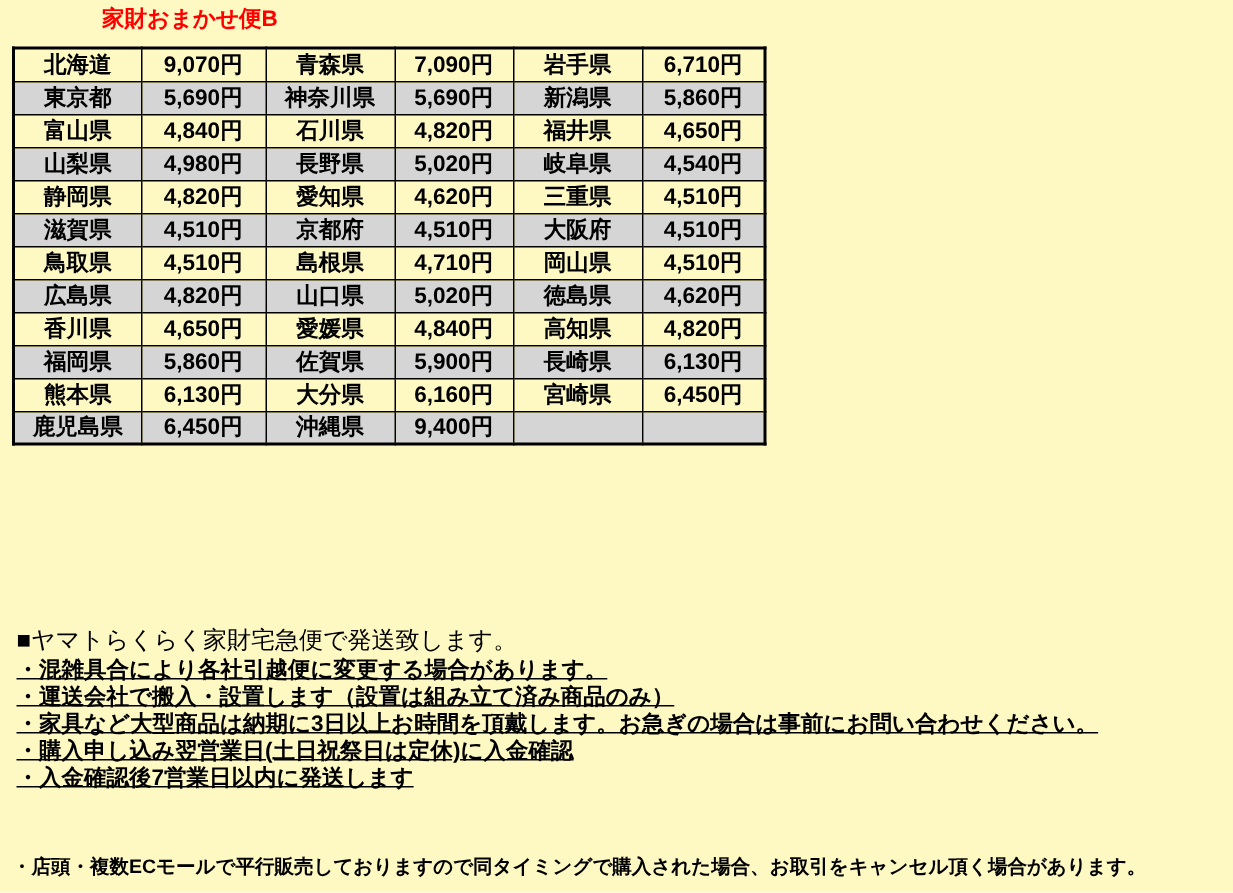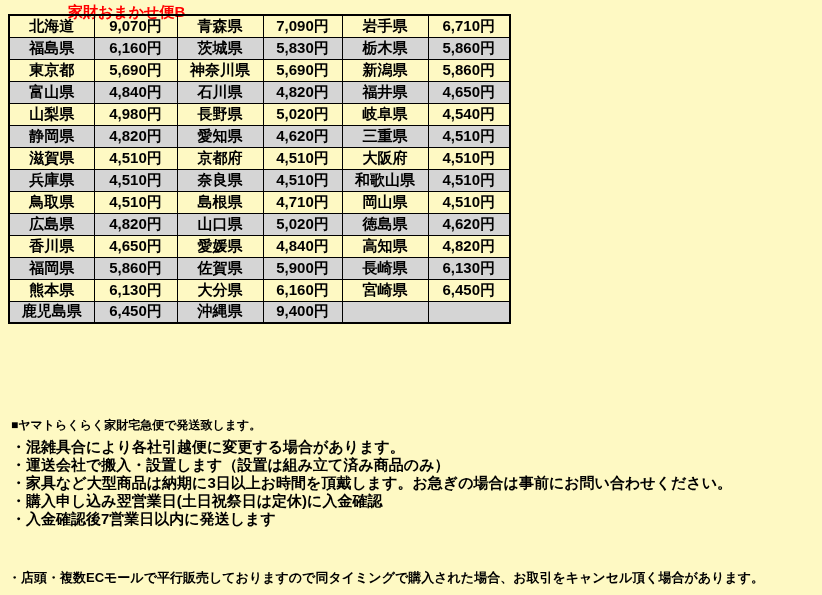--- a/index.html
+++ b/index.html
@@ -11,40 +11,40 @@
     position: relative; overflow: hidden;
   }
   .canvas { position: relative; width: 822px; height: 595px; background: #fef9c3; }
 
   .table-title {
     position: absolute; left: 68px; top: 3px;
     font-size: 15px; font-weight: bold; white-space: nowrap;
   }
 
   table.fee-table {
-    position: absolute; left: 8px; top: 14px;
+    position: absolute; left: 8px; top: 31px;
     border-collapse: collapse; table-layout: fixed;
     border: 2px solid var(--border);
   }
   table.fee-table td {
     border: 1px solid var(--border);
     height: 22px; padding: 0;
     text-align: center; vertical-align: middle;
     font-size: 15px; font-weight: bold; color: #000;
     white-space: nowrap; overflow: hidden;
   }
   table.fee-table tr:nth-child(even) td { background: var(--stripe); }
 
   .notes-heading {
     position: absolute; left: 11px; top: 417px;
-    font-size: 12px; font-weight: bold; white-space: nowrap; color: #000;
+    font-size: 16px; font-weight: normal; white-space: nowrap; color: #000;
   }
   ul.notes-list {
     position: absolute; left: 11px; top: 438px;
-    margin: 0; padding: 0; list-style: none;
+    margin: 0; padding: 0; list-style: none; text-decoration: underline;
   }
   ul.notes-list li {
     font-size: 15px; font-weight: bold; line-height: 18px;
     white-space: nowrap; color: #000;
   }
   .small-note {
     position: absolute; left: 8px; top: 569px;
     font-size: 13px; font-weight: bold; white-space: nowrap; color: #000;
   }
 </style>
@@ -65,28 +65,20 @@
       <col style="width:82px">
     </colgroup>
     <tbody>
         <tr>
           <td>北海道</td>
           <td>9,070円</td>
           <td>青森県</td>
           <td>7,090円</td>
           <td>岩手県</td>
           <td>6,710円</td>
-        </tr>
-        <tr>
-          <td>福島県</td>
-          <td>6,160円</td>
-          <td>茨城県</td>
-          <td>5,830円</td>
-          <td>栃木県</td>
-          <td>5,860円</td>
         </tr>
         <tr>
           <td>東京都</td>
           <td>5,690円</td>
           <td>神奈川県</td>
           <td>5,690円</td>
           <td>新潟県</td>
           <td>5,860円</td>
         </tr>
         <tr>
@@ -112,28 +104,20 @@
           <td>4,620円</td>
           <td>三重県</td>
           <td>4,510円</td>
         </tr>
         <tr>
           <td>滋賀県</td>
           <td>4,510円</td>
           <td>京都府</td>
           <td>4,510円</td>
           <td>大阪府</td>
-          <td>4,510円</td>
-        </tr>
-        <tr>
-          <td>兵庫県</td>
-          <td>4,510円</td>
-          <td>奈良県</td>
-          <td>4,510円</td>
-          <td>和歌山県</td>
           <td>4,510円</td>
         </tr>
         <tr>
           <td>鳥取県</td>
           <td>4,510円</td>
           <td>島根県</td>
           <td>4,710円</td>
           <td>岡山県</td>
           <td>4,510円</td>
         </tr>

